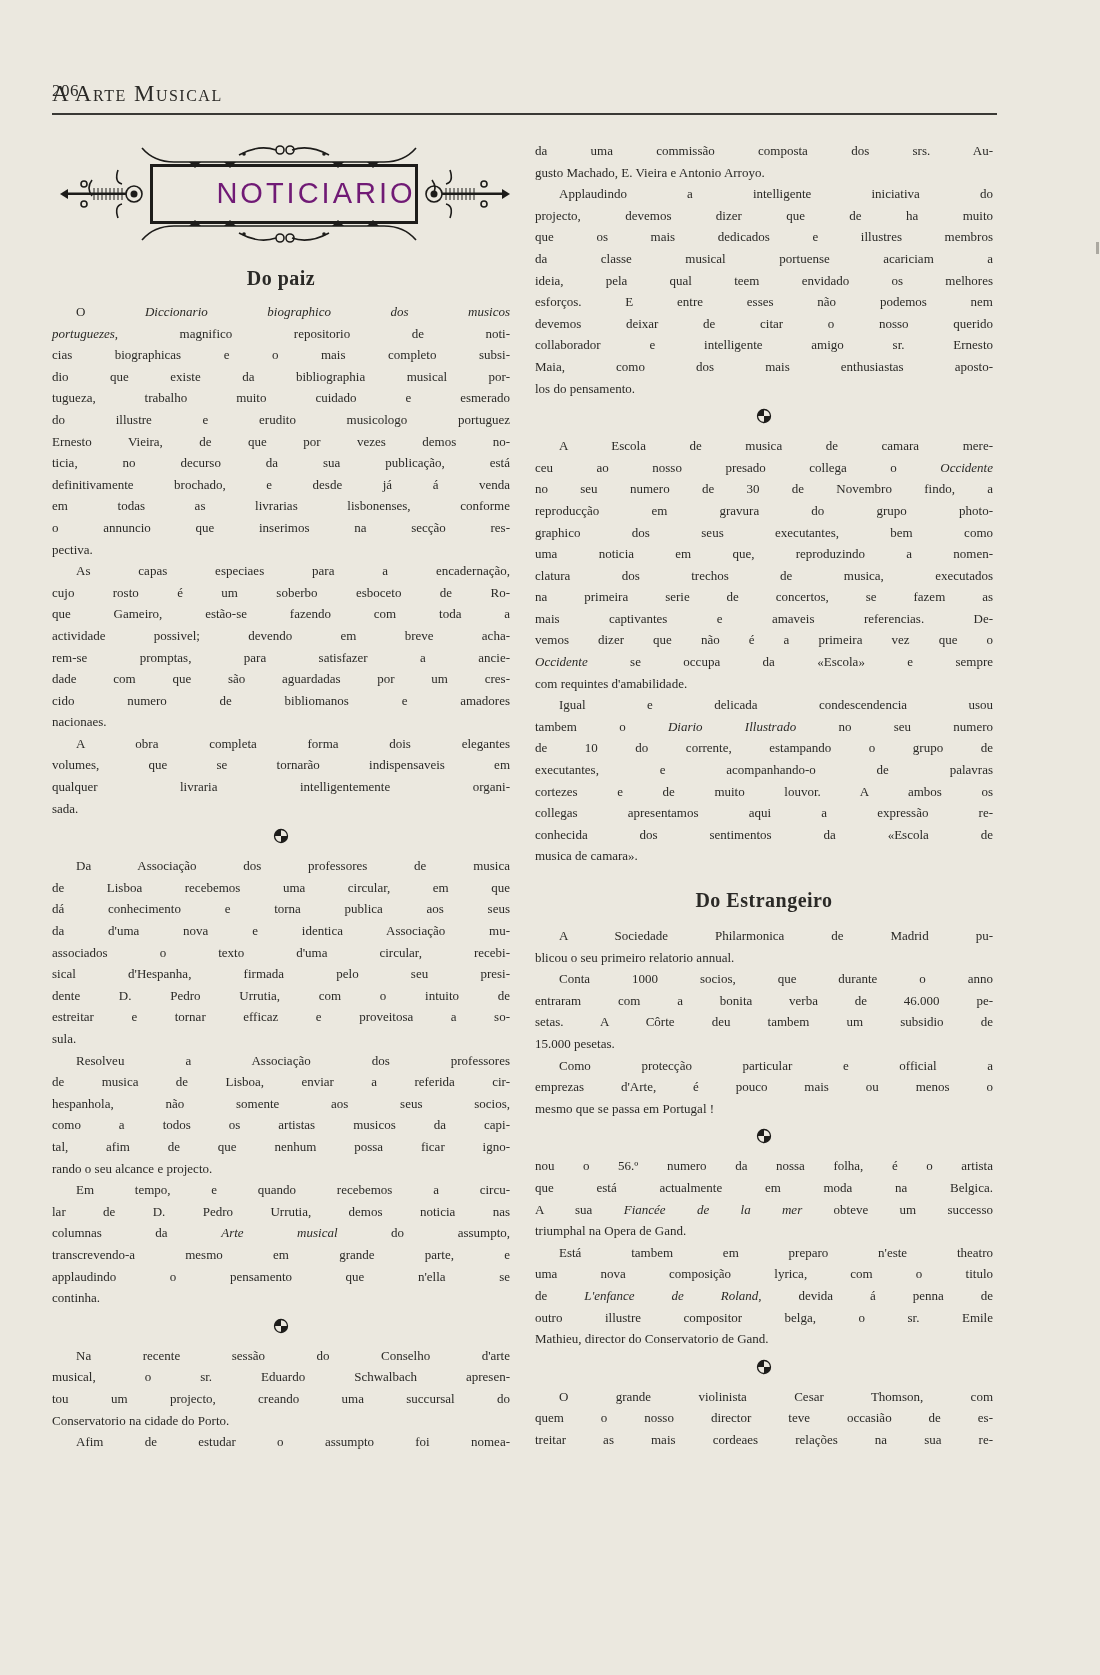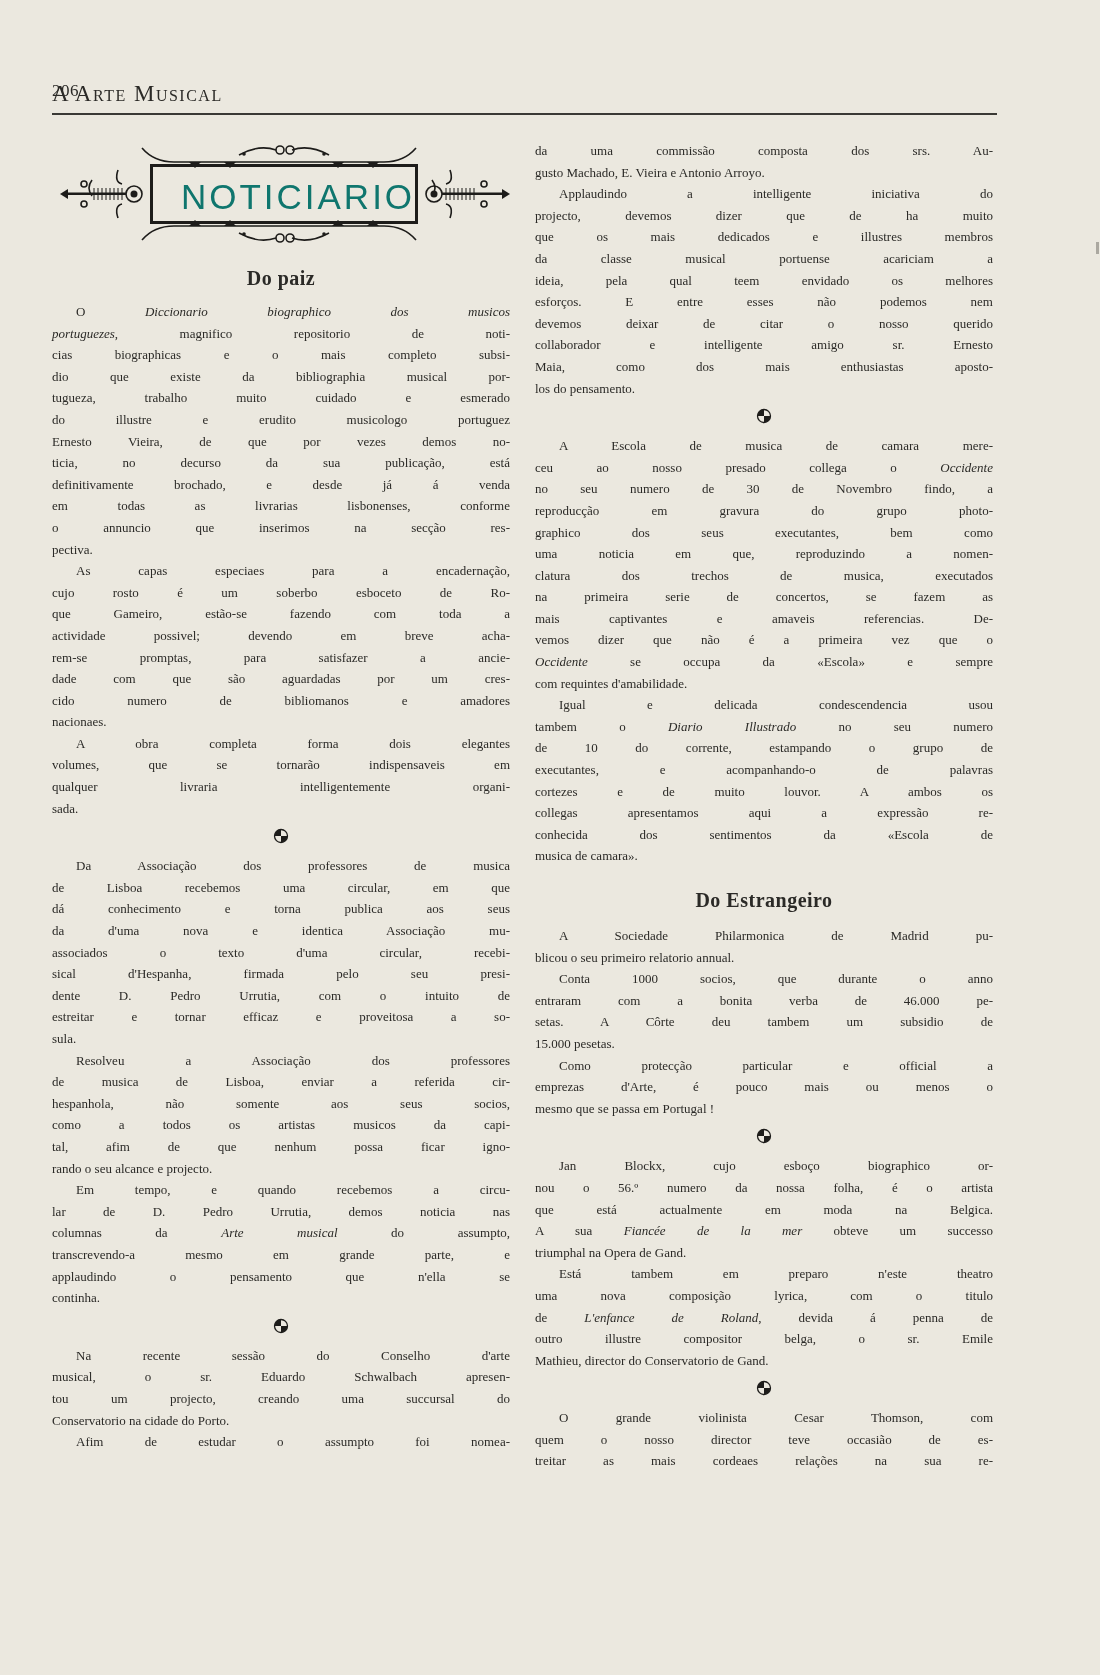--- a/index.html
+++ b/index.html
@@ -26,23 +26,23 @@
     border-top: 2px solid #3a3935;
   }
   .column { position: absolute; top: 140px; width: 458px; }
   .col-left { left: 52px; }
   .col-right { left: 535px; }
   .banner {
     position: relative; height: 108px; margin-left: 2px; width: 460px;
   }
   .banner svg { position: absolute; left: 0; top: 0; }
   .banner-title {
-    position: absolute; left: 99px; top: 37px; width: 290px; text-align: center;
+    position: absolute; left: 117px; top: 37px; width: 290px; text-align: center;
     font-family: "Liberation Sans", "DejaVu Sans", sans-serif;
-    font-size: 35px; letter-spacing: 3px; color: #0f766e; font-weight: normal;
+    font-size: 29px; letter-spacing: 3px; color: #701a75; font-weight: normal;
   }
   .section-heading {
     text-align: center; font-weight: bold; font-size: 20px; letter-spacing: 0.5px;
     margin: 0; line-height: 30px;
   }
   .col-left .section-heading { margin-top: 15px; margin-bottom: 8px; }
   .col-right .section-heading { margin-top: 18px; margin-bottom: 10px; }
   .para { margin: 0; font-size: 13px; line-height: 21.6px; }
   .line {
     display: block; text-align: justify; text-align-last: justify;
@@ -269,21 +269,20 @@
         <span class="line indent"><span>Como protecção particular e official a</span></span>
         <span class="line"><span>emprezas d'Arte, é pouco mais ou menos o</span></span>
         <span class="line last"><span>mesmo que se passa em Portugal !</span></span>
       </p>
       <svg class="separator" viewBox="0 0 16 16">
         <circle cx="8" cy="8" r="6.5" fill="none" stroke="#1d1c1a" stroke-width="1.3"></circle>
         <path d="M8 8 L8 1.5 A6.5 6.5 0 0 0 1.5 8 Z" fill="#1d1c1a"></path>
         <path d="M8 8 L14.5 8 A6.5 6.5 0 0 1 8 14.5 Z" fill="#1d1c1a"></path>
       </svg>
       <p class="para">
-        <span class="line indent"><span>Jan Blockx, cujo esboço biographico or-</span></span>
         <span class="line"><span>nou o 56.º numero da nossa folha, é o artista</span></span>
         <span class="line"><span>que está actualmente em moda na Belgica.</span></span>
         <span class="line"><span>A sua </span><span class="it">Fiancée de la mer</span><span> obteve um successo</span></span>
         <span class="line last"><span>triumphal na Opera de Gand.</span></span>
       </p>
       <p class="para">
         <span class="line indent"><span>Está tambem em preparo n'este theatro</span></span>
         <span class="line"><span>uma nova composição lyrica, com o titulo</span></span>
         <span class="line"><span>de </span><span class="it">L'enfance de Roland</span><span>, devida á penna de</span></span>
         <span class="line"><span>outro illustre compositor belga, o sr. Emile</span></span>

